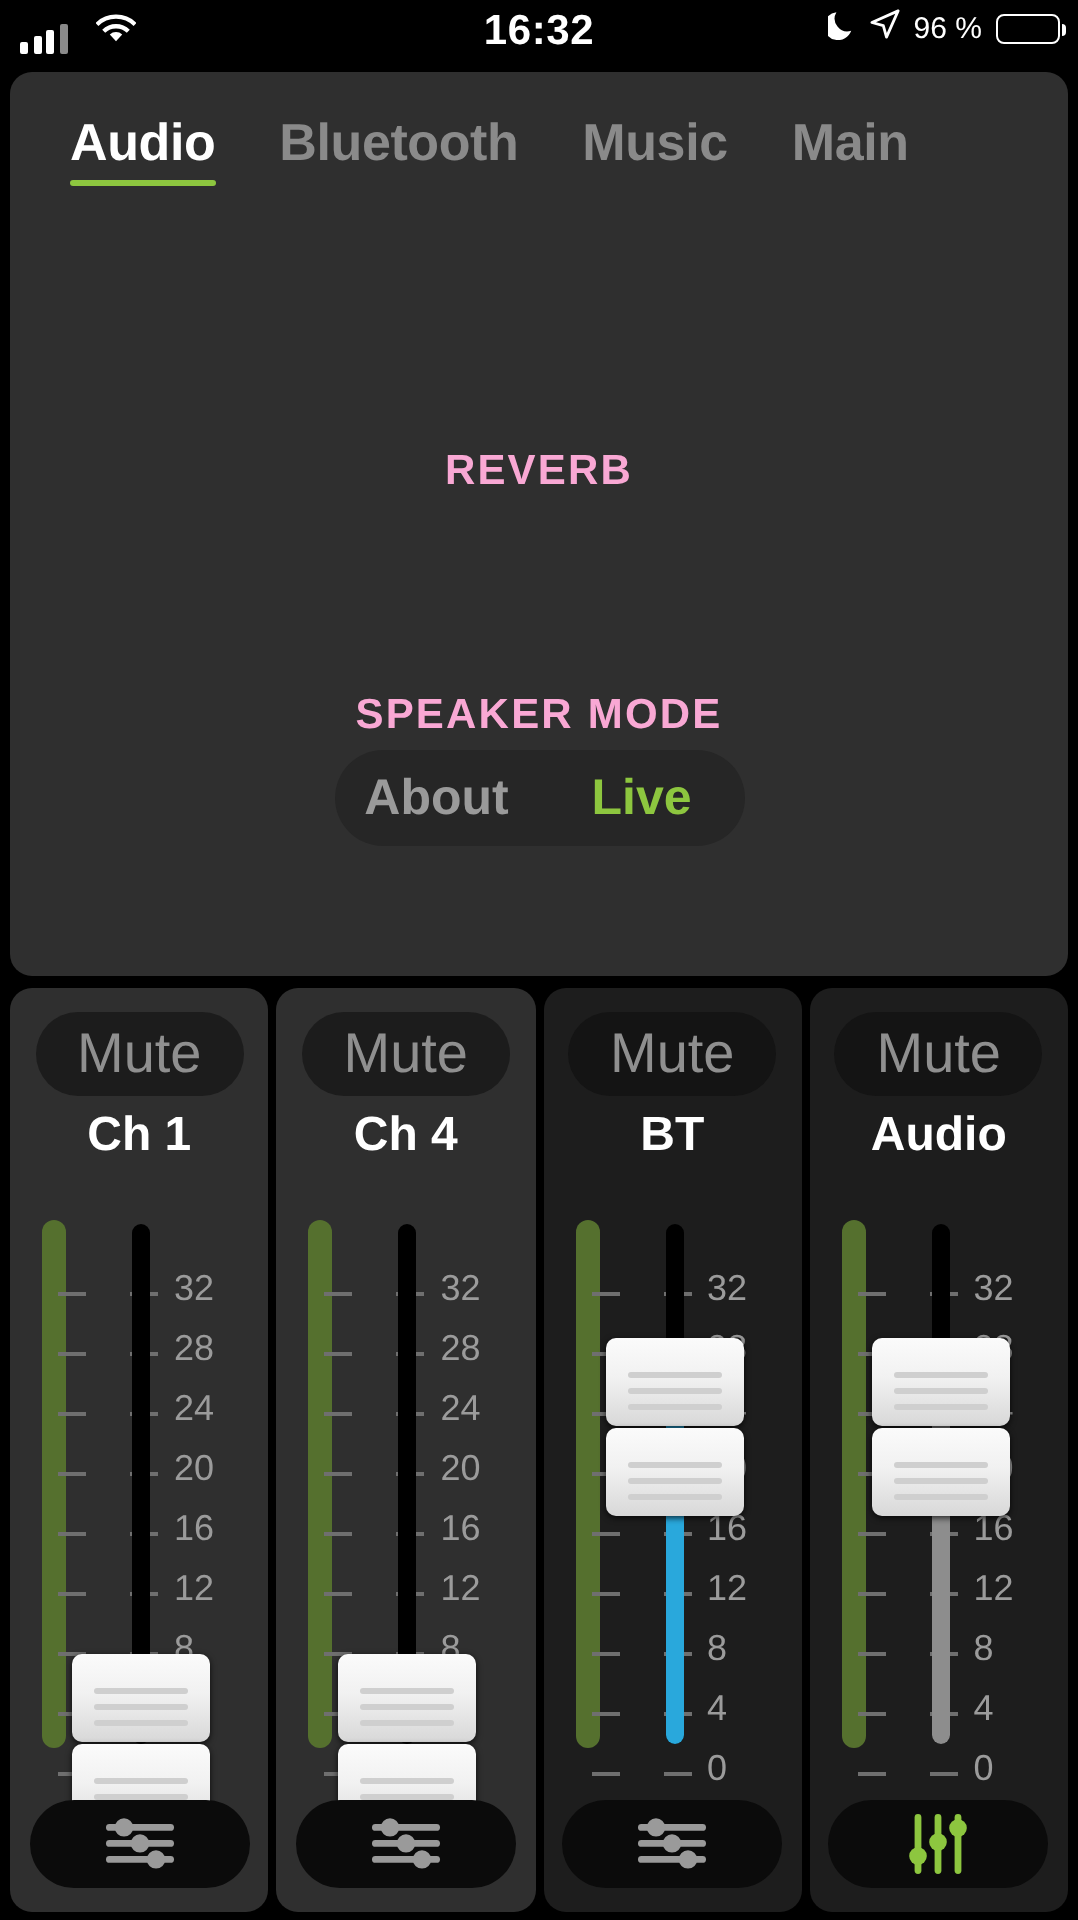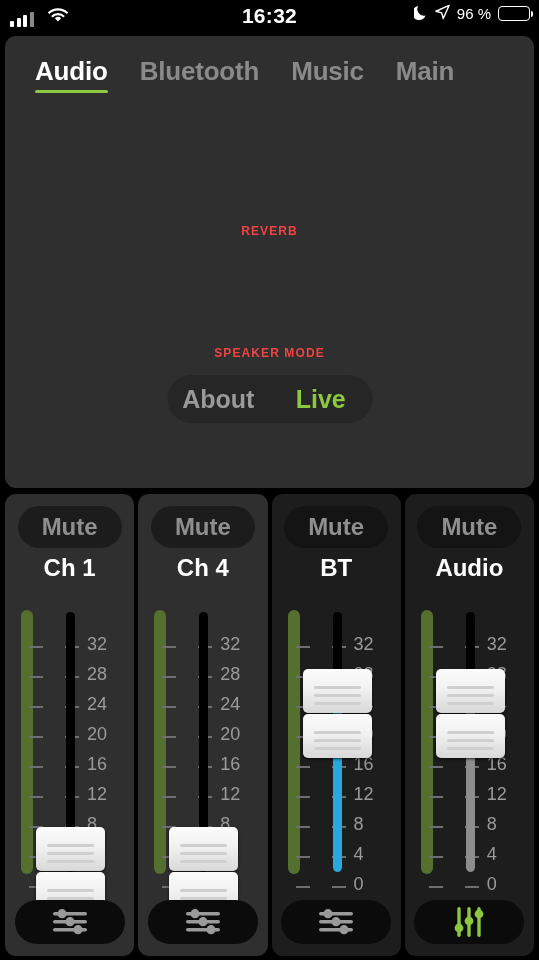--- a/index.html
+++ b/index.html
@@ -129,22 +129,22 @@
     left: 0; right: 0; bottom: 0;
     height: 3px;
     background: #8dc63f;
     border-radius: 2px;
   }
 
   .group-label {
     position: absolute;
     left: 0; width: 100%;
     text-align: center;
-    color: #ef4444;
-    font-size: 12px;
+    color: #f9a8d4;
+    font-size: 21px;
     font-weight: bold;
     letter-spacing: 1.1px;
   }
   .seg {
     position: absolute;
     left: 50%;
     transform: translateX(-50%);
     width: 205px; height: 48px;
     background: #262626;
     border-radius: 24px;
@@ -193,23 +193,23 @@
     width: 104px; height: 42px;
     background: #1c1c1c;
     border-radius: 21px;
     display: flex;
     align-items: center;
     justify-content: center;
     cursor: pointer;
   }
   .strip.dark .mute-btn { background: #141414; }
   .mute-btn span {
-    font-size: 24px;
+    font-size: 28px;
     color: #8f8f8f;
-    font-weight: bold;
+    font-weight: normal;
     line-height: 1;
   }
   .ch-name {
     position: absolute;
     left: 0; right: 0;
     top: 62px;
     text-align: center;
     color: #ffffff;
     font-size: 24px;
     font-weight: bold;

